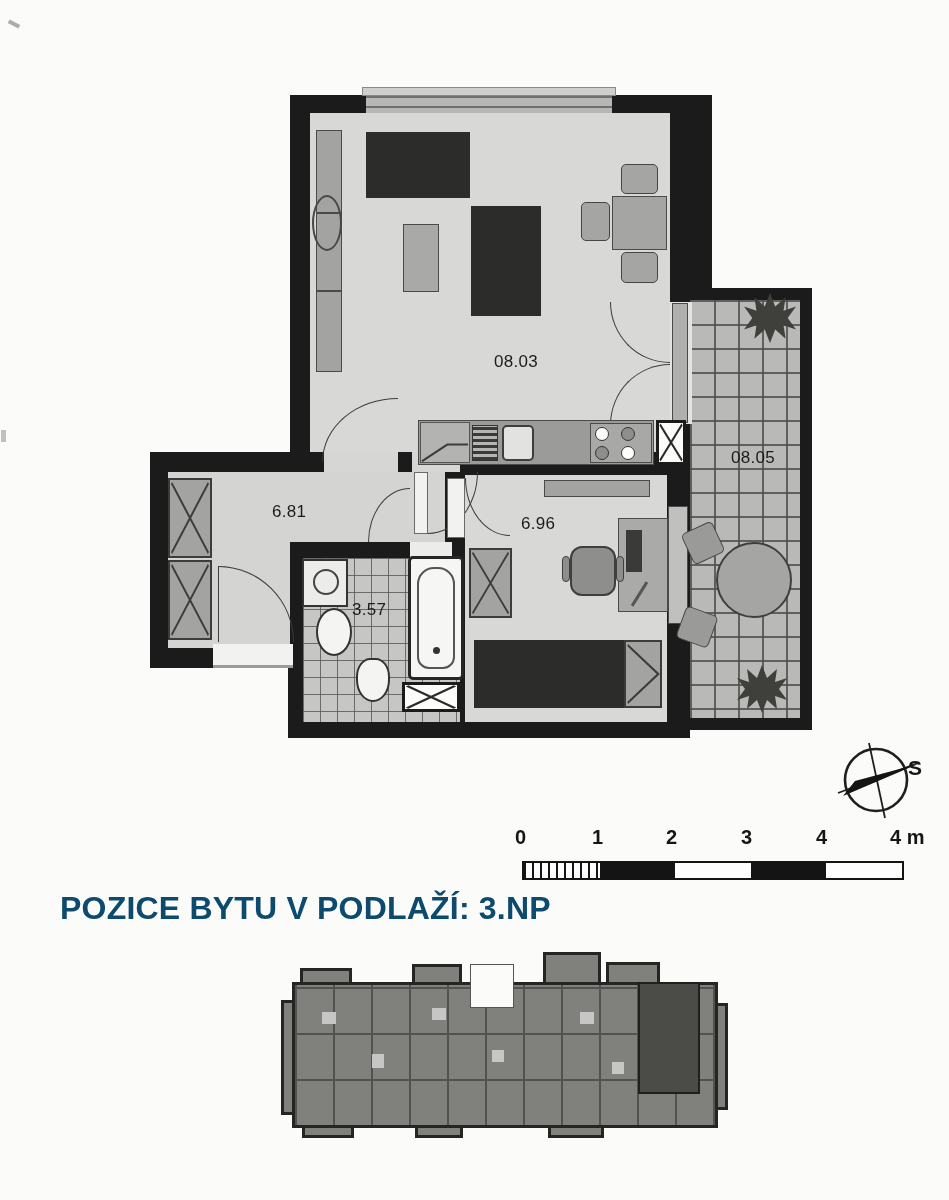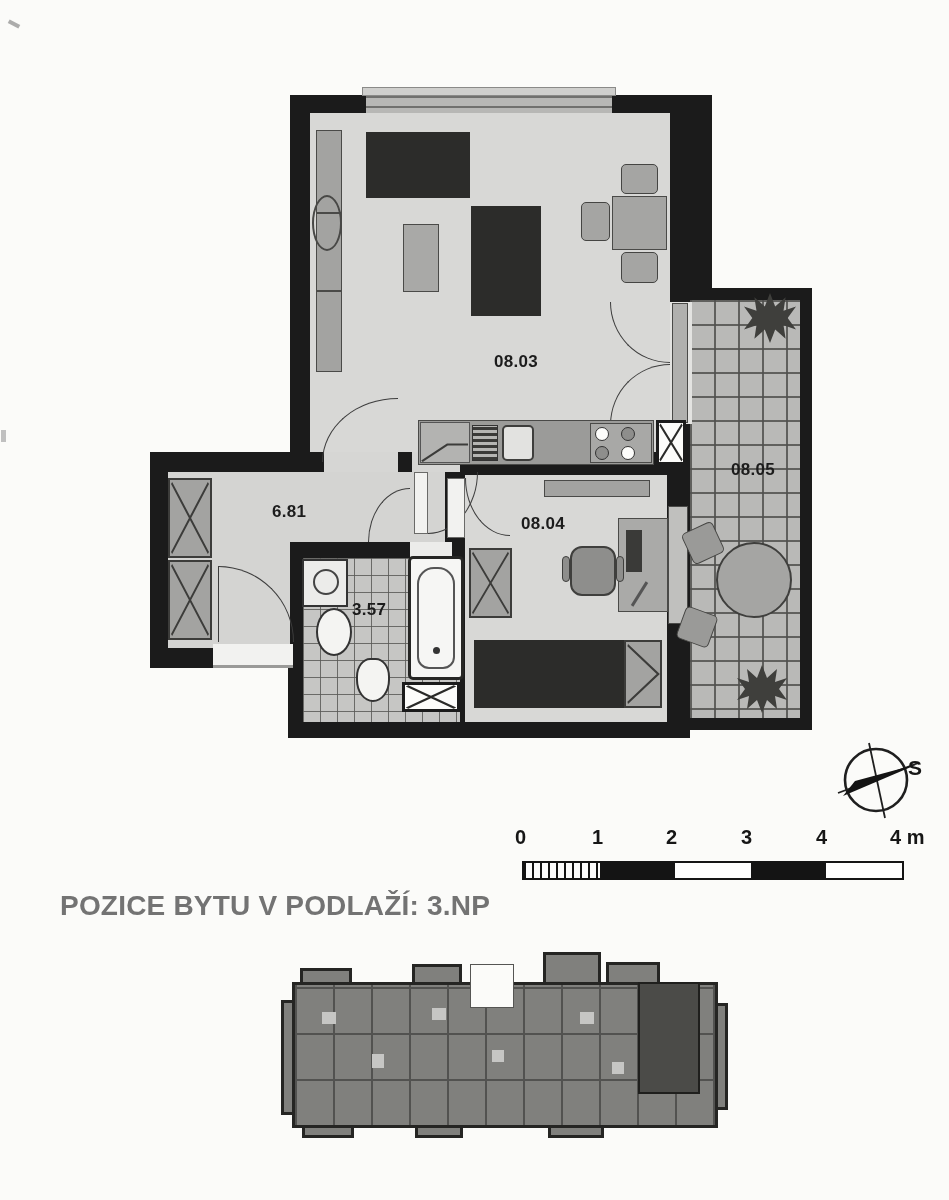--- a/index.html
+++ b/index.html
@@ -10,28 +10,28 @@
   .furn{position:absolute;background:#a3a3a1;border:1.5px solid #4a4a48;box-sizing:border-box;}
   .furn-dark{position:absolute;background:#2c2c2a;}
   .tile-sm{background-color:#c6c6c4;background-image:linear-gradient(rgba(90,90,88,.85) 1.5px,transparent 1.5px),linear-gradient(90deg,rgba(90,90,88,.85) 1.5px,transparent 1.5px);background-size:17px 17px;}
   .tile-lg{background-color:#b9b9b7;background-image:linear-gradient(rgba(80,80,78,.85) 2px,transparent 2px),linear-gradient(90deg,rgba(80,80,78,.85) 2px,transparent 2px);background-size:24px 24px;}
   .arc{position:absolute;box-sizing:border-box;}
   .arc-tr{border-top:1.6px solid #3c3c3c;border-right:1.6px solid #3c3c3c;border-top-right-radius:100% 100%;}
   .arc-tl{border-top:1.6px solid #3c3c3c;border-left:1.6px solid #3c3c3c;border-top-left-radius:100% 100%;}
   .arc-br{border-bottom:1.6px solid #3c3c3c;border-right:1.6px solid #3c3c3c;border-bottom-right-radius:100% 100%;}
   .arc-bl{border-bottom:1.6px solid #3c3c3c;border-left:1.6px solid #3c3c3c;border-bottom-left-radius:100% 100%;}
   .leaf{position:absolute;background:#f2f2f0;border:1px solid #6a6a68;box-sizing:border-box;}
-  .room-label{position:absolute;font-size:17px;font-weight:700;color:#1c1c1c;letter-spacing:.3px;white-space:nowrap;}
+  .room-label{position:absolute;font-size:17px;font-weight:400;color:#1c1c1c;letter-spacing:.3px;white-space:nowrap;}
   .xsvg{position:absolute;}
   .xsvg svg{width:100%;height:100%;display:block;}
   .opening{position:absolute;background:#ececea;}
   .scale-num{position:absolute;font-size:20px;font-weight:bold;color:#161616;}
   .bump{position:absolute;background:#80807d;border:3px solid #252523;box-sizing:border-box;}
   .spot{position:absolute;background:#c6c6c4;}
-  #title{position:absolute;left:60px;top:890px;font-size:28px;font-weight:bold;color:#737373;letter-spacing:.2px;text-align:center;}
+  #title{position:absolute;left:60px;top:890px;font-size:32px;font-weight:bold;color:#0c4a6e;letter-spacing:.2px;text-align:center;}
   #compass-s{position:absolute;left:908px;top:756px;font-size:21px;font-weight:bold;color:#161616;}
   #scalebar{position:absolute;left:522px;top:861px;width:378px;height:15px;border:2px solid #141414;display:flex;box-sizing:content-box;background:#fff;}
   #scalebar .seg{flex:1 1 0;}
   .seg-stripe{background:repeating-linear-gradient(90deg,#141414 0 2px,#fdfdfd 2px 8px);}
   .seg-black{background:#141414;}
   .seg-white{background:#fdfdfd;}
   .chair{position:absolute;background:#a5a5a3;border:1.5px solid #454543;border-radius:5px;box-sizing:border-box;}
 </style>
 </head>
 <body>
@@ -157,22 +157,22 @@
         <polygon points="25,1 30,14 40,5 38,18 50,14 42,25 50,36 38,32 40,45 30,36 25,49 20,36 10,45 12,32 0,36 8,25 0,14 12,18 10,5 20,14" fill="#3f3f3c"></polygon>
       </svg>
   </div>
   <div class="abs" style="left:716px;top:542px;width:76px;height:76px;background:#a5a5a3;border:2px solid #3f3f3d;border-radius:50%;box-sizing:border-box;"></div>
   <div class="chair" style="left:686px;top:526px;width:34px;height:34px;transform:rotate(-25deg);background:#9a9a98;"></div>
   <div class="chair" style="left:680px;top:610px;width:34px;height:34px;transform:rotate(20deg);background:#9a9a98;"></div>
 
   <div class="room-label" style="left:272px;top:502px;">6.81</div>
   <div class="room-label" style="left:352px;top:600px;">3.57</div>
   <div class="room-label" style="left:494px;top:352px;">08.03</div>
-  <div class="room-label" style="left:521px;top:514px;">08.04</div>
-  <div class="room-label" style="left:731px;top:460px;">08.05</div>
+  <div class="room-label" style="left:521px;top:514px;">6.96</div>
+  <div class="room-label" style="left:731px;top:448px;">08.05</div>
 </div>
 
 <div class="abs" style="left:832px;top:734px;width:120px;height:92px;">
   <svg width="96" height="88" viewBox="0 0 96 88" style="position:absolute;left:0;top:0;">
     <circle cx="44" cy="46" r="31" fill="none" stroke="#1f1f1f" stroke-width="2.6"></circle>
     <line x1="37" y1="9" x2="53" y2="84" stroke="#1f1f1f" stroke-width="1.8"></line>
     <line x1="6" y1="59" x2="86" y2="29" stroke="#1f1f1f" stroke-width="1.8"></line>
     <polygon points="11,62 86,30 23,47" fill="#141414"></polygon>
   </svg>
 </div>

